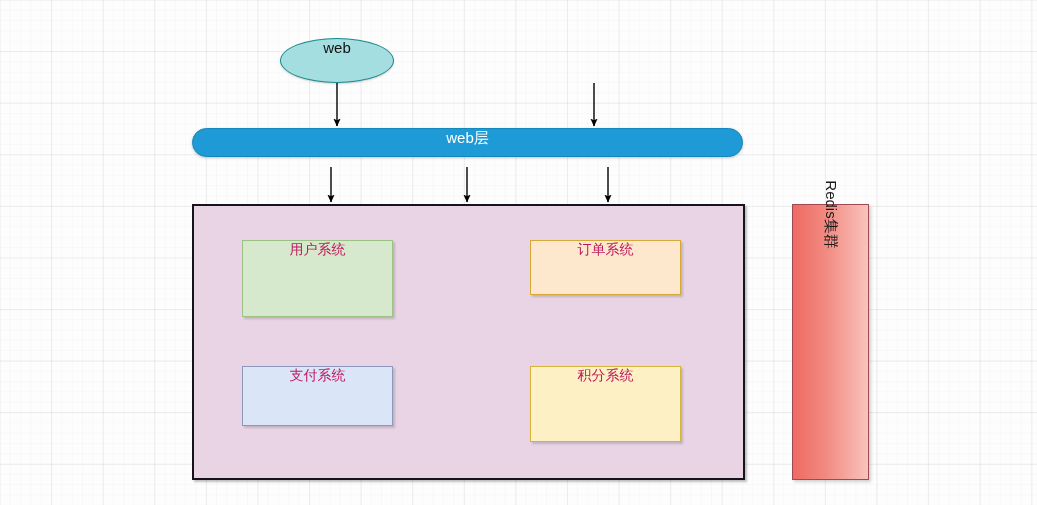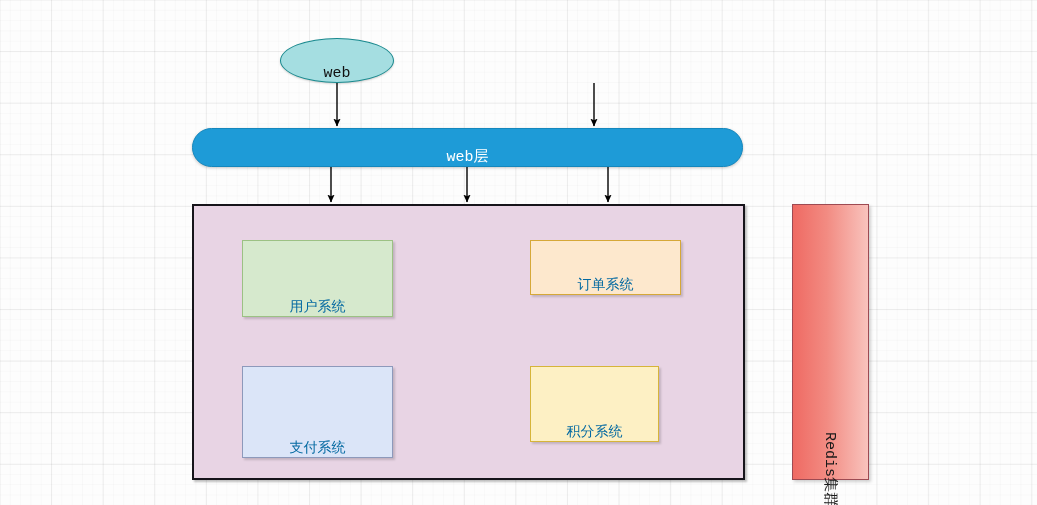--- a/index.html
+++ b/index.html
@@ -20,77 +20,76 @@
     background-size: 51.6px 51.6px, 51.6px 51.6px, 10.32px 10.32px, 10.32px 10.32px;
     background-position: -0.5px -0.5px, -0.5px -0.5px, -0.5px -0.5px, -0.5px -0.5px;
     overflow: hidden;
     font-family: "Liberation Sans", "DejaVu Sans", sans-serif;
   }
 
   .node {
     position: absolute;
     box-sizing: border-box;
     display: flex;
-    align-items: flex-end;
+    align-items: flex-start;
     justify-content: center;
     text-align: center;
-    font-family: Liberation Mono, monospace;
   }
 
   
   .ellipse {
     border-radius: 50%;
     background-color: #a5dee1;
     border: 1px solid #1a8a8f;
     color: #111111;
     font-size: 15px;
     box-shadow: 0 1px 2px rgba(0,0,0,0.18);
   }
   #node-web { left: 280px; top: 38px; width: 114px; height: 45px; }
   #node-app { left: 543px; top: 38px; width: 104px; height: 45px; }
 
   
   #node-weblayer {
-    left: 192px; top: 128px; width: 551px; height: 39px;
+    left: 192px; top: 128px; width: 551px; height: 29px;
     background-color: #1e9bd7;
     border: 1px solid #1487bd;
     border-radius: 19.5px;
     color: #ffffff;
     font-size: 15px;
     box-shadow: 0 1px 3px rgba(0,0,0,0.22);
   }
 
   
   #node-container {
     left: 192px; top: 204px; width: 553px; height: 276px;
     background-color: #e8d4e4;
     border: 2px solid #16141a;
     box-shadow: 2px 2px 2px rgba(0,0,0,0.25);
   }
 
   
   .sysbox {
     font-size: 14px;
-    color: #0369a1;
+    color: #be185d;
     box-shadow: 2px 2px 2px rgba(0,0,0,0.16);
   }
   #node-user {
     left: 242px; top: 240px; width: 151px; height: 77px;
     background-color: #d6e9cd; border: 1px solid #9cc184;
   }
   #node-order {
     left: 530px; top: 240px; width: 151px; height: 55px;
     background-color: #fde8cd; border: 1px solid #d6a838;
   }
   #node-pay {
-    left: 242px; top: 366px; width: 151px; height: 92px;
+    left: 242px; top: 366px; width: 151px; height: 60px;
     background-color: #dbe5f8; border: 1px solid #8d99bb;
   }
   #node-points {
-    left: 530px; top: 366px; width: 129px; height: 76px;
+    left: 530px; top: 366px; width: 151px; height: 76px;
     background-color: #fdf0c4; border: 1px solid #d6b43a;
   }
 
   
   #node-redis {
     left: 792px; top: 204px; width: 77px; height: 276px;
     background-image: linear-gradient(to right, #ef6a63 0%, #f28b82 45%, #f9c3bd 100%);
     border: 1px solid #9e4a52;
     box-shadow: 2px 2px 3px rgba(0,0,0,0.18);
   }

